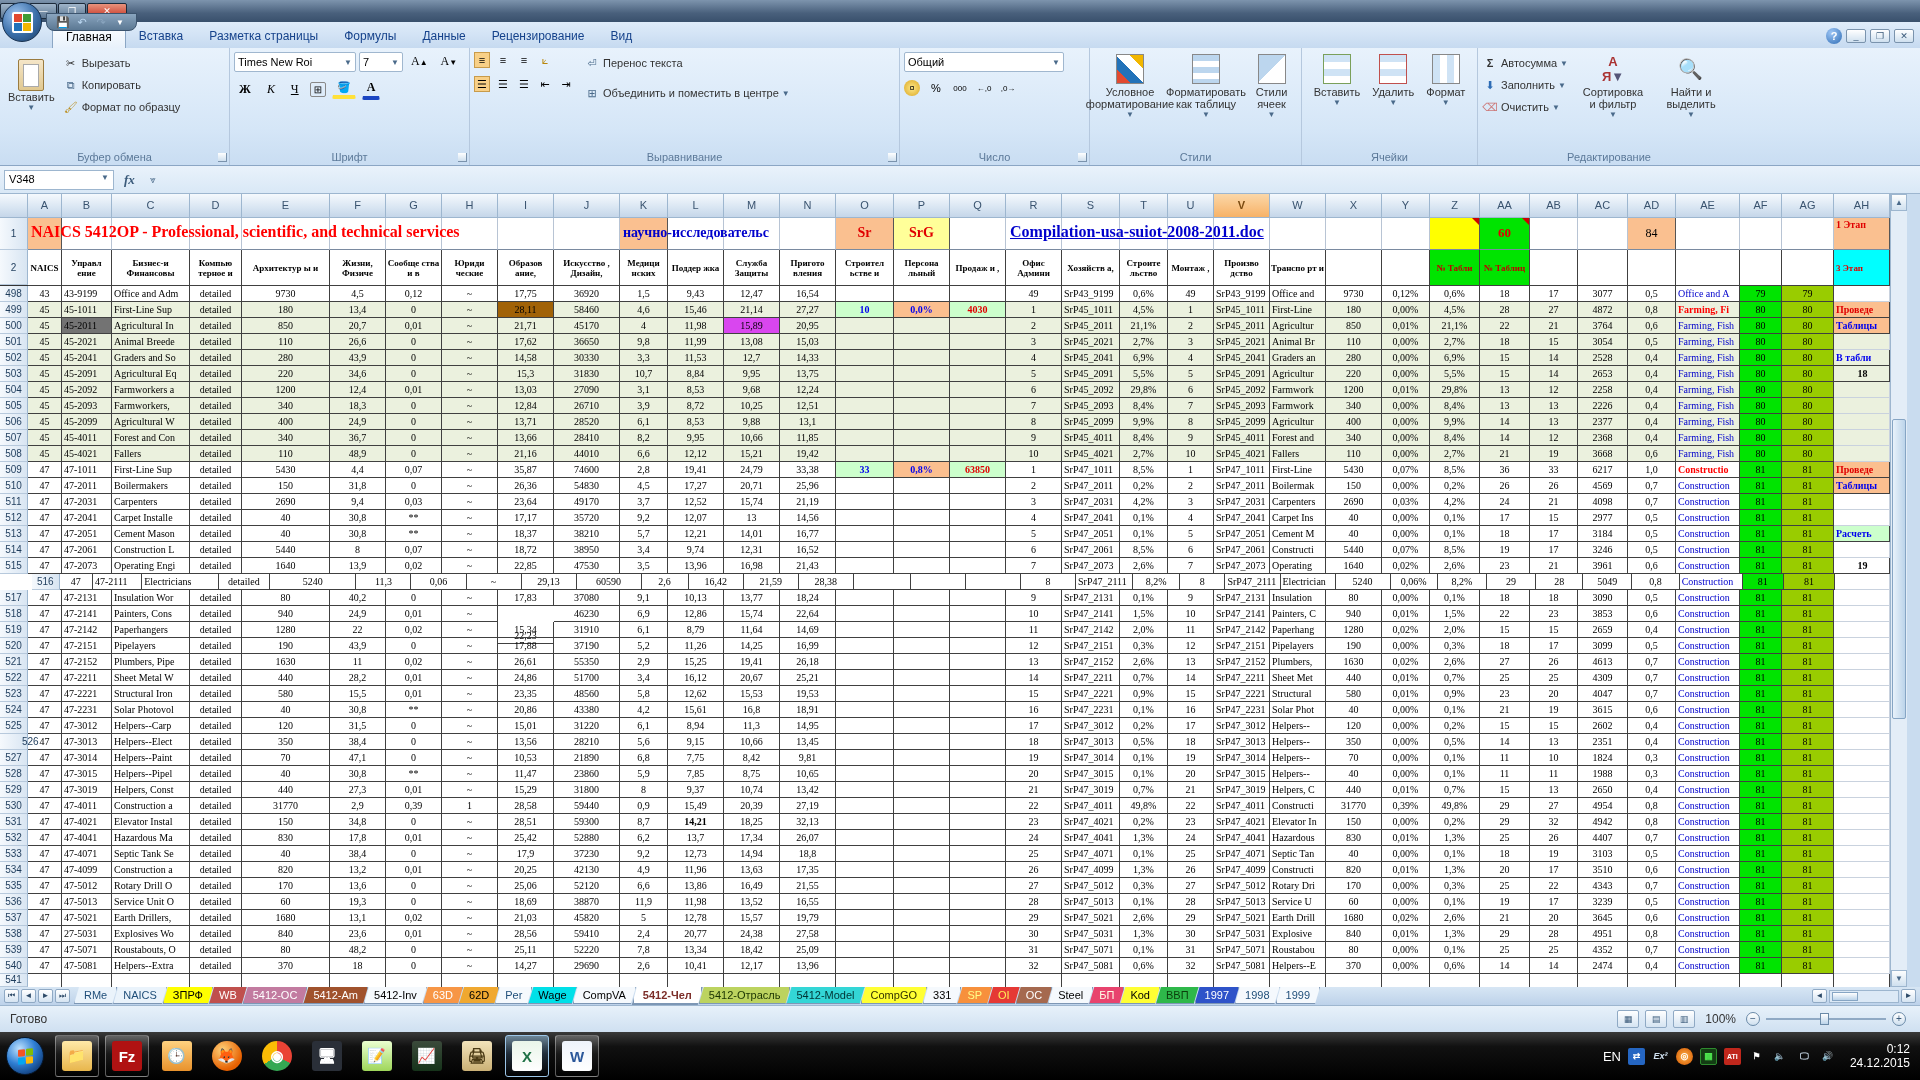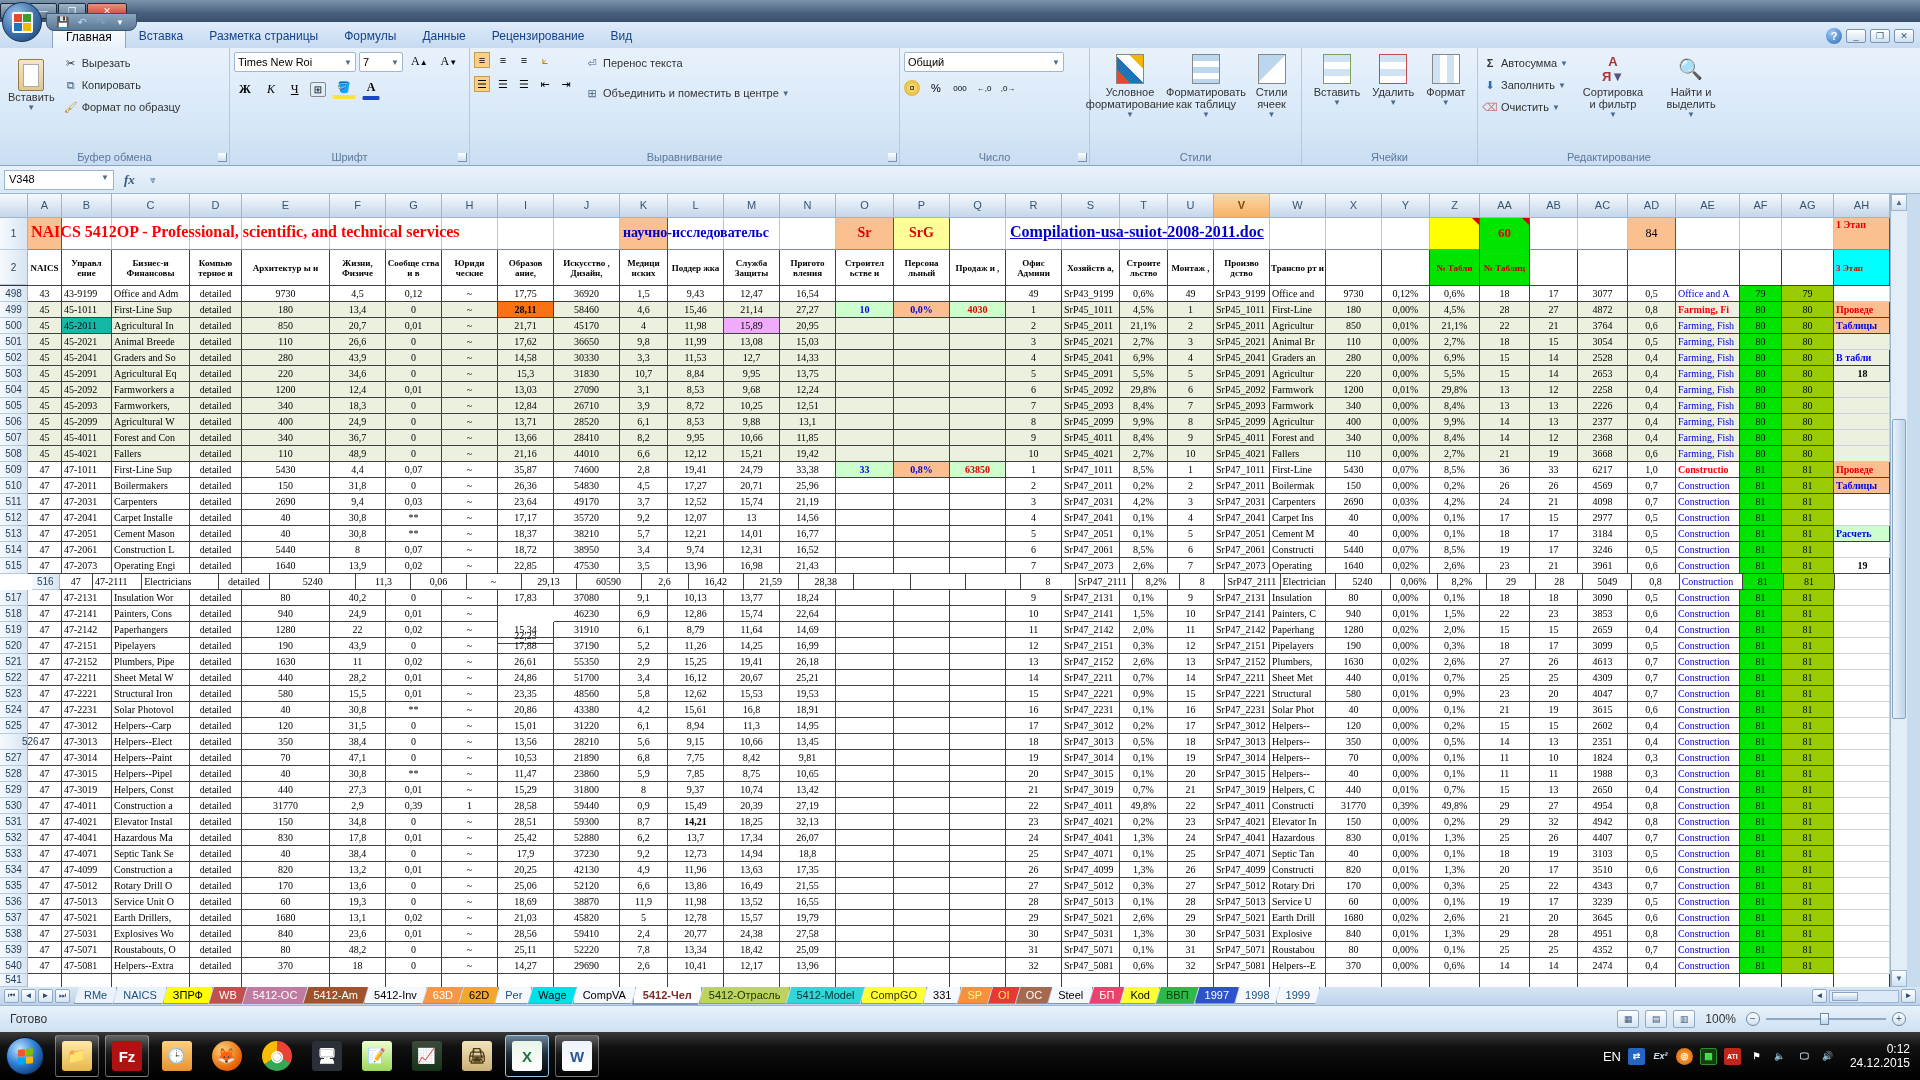--- a/index.html
+++ b/index.html
@@ -510,21 +510,21 @@
       <div class="r" style="height: 16px;">
         <div class="rh" style="width: 28px; line-height: 16px;">499</div>
         <div class="c" style="width: 34px; height: 16px; background: rgb(235, 241, 222);">45</div>
         <div class="c left" style="width: 50px; height: 16px; background: rgb(235, 241, 222);">45-1011</div>
         <div class="c left" style="width: 78px; height: 16px; background: rgb(235, 241, 222);">First-Line Sup</div>
         <div class="c" style="width: 52px; height: 16px; background: rgb(235, 241, 222);">detailed</div>
         <div class="c" style="width: 88px; height: 16px; background: rgb(235, 241, 222);">180</div>
         <div class="c" style="width: 56px; height: 16px; background: rgb(235, 241, 222);">13,4</div>
         <div class="c" style="width: 56px; height: 16px; background: rgb(235, 241, 222);">0</div>
         <div class="c" style="width: 56px; height: 16px; background: rgb(235, 241, 222);">~</div>
-        <div class="c" style="width: 56px; height: 16px; background: #f97316; font-weight: bold;">28,11</div>
+        <div class="c" style="width: 56px; height: 16px; background: #a16207;">28,11</div>
         <div class="c" style="width: 66px; height: 16px; background: rgb(235, 241, 222);">58460</div>
         <div class="c" style="width: 48px; height: 16px; background: rgb(235, 241, 222);">4,6</div>
         <div class="c" style="width: 56px; height: 16px; background: rgb(235, 241, 222);">15,46</div>
         <div class="c" style="width: 56px; height: 16px; background: rgb(235, 241, 222);">21,14</div>
         <div class="c" style="width: 56px; height: 16px; background: rgb(235, 241, 222);">27,27</div>
         <div class="c" style="width: 58px; height: 16px; background: rgb(204, 255, 204); color: rgb(0, 0, 238); font-weight: bold;">10</div>
         <div class="c" style="width: 56px; height: 16px; background: rgb(251, 191, 143); color: rgb(0, 0, 238); font-weight: bold;">0,0%</div>
         <div class="c" style="width: 56px; height: 16px; background: rgb(204, 255, 204); color: rgb(224, 0, 0); font-weight: bold;">4030</div>
         <div class="c" style="width: 56px; height: 16px; background: rgb(235, 241, 222);">1</div>
         <div class="c left" style="width: 58px; height: 16px; background: rgb(235, 241, 222);">SrP45_1011</div>
@@ -540,32 +540,32 @@
         <div class="c" style="width: 50px; height: 16px; background: rgb(235, 241, 222);">4872</div>
         <div class="c" style="width: 48px; height: 16px; background: rgb(235, 241, 222);">0,8</div>
         <div class="c left" style="width: 64px; height: 16px; background: rgb(235, 241, 222); color: rgb(255, 0, 0); font-weight: bold;">Farming, Fi</div>
         <div class="c" style="width: 42px; height: 16px; background: rgb(0, 228, 0);">80</div>
         <div class="c" style="width: 52px; height: 16px; background: rgb(153, 204, 0);">80</div>
         <div class="c left" style="width: 56px; height: 16px; background: rgb(251, 191, 143); color: rgb(224, 0, 0); font-weight: bold;">Проведе</div>
       </div>
       <div class="r" style="height: 16px;">
         <div class="rh" style="width: 28px; line-height: 16px;">500</div>
         <div class="c" style="width: 34px; height: 16px; background: rgb(235, 241, 222);">45</div>
-        <div class="c left" style="width: 50px; height: 16px; background: #14b8a6;">45-2011</div>
+        <div class="c left" style="width: 50px; height: 16px; background: #737373;">45-2011</div>
         <div class="c left" style="width: 78px; height: 16px; background: rgb(235, 241, 222);">Agricultural In</div>
         <div class="c" style="width: 52px; height: 16px; background: rgb(235, 241, 222);">detailed</div>
         <div class="c" style="width: 88px; height: 16px; background: rgb(235, 241, 222);">850</div>
         <div class="c" style="width: 56px; height: 16px; background: rgb(235, 241, 222);">20,7</div>
         <div class="c" style="width: 56px; height: 16px; background: rgb(235, 241, 222);">0,01</div>
         <div class="c" style="width: 56px; height: 16px; background: rgb(235, 241, 222);">~</div>
         <div class="c" style="width: 56px; height: 16px; background: rgb(235, 241, 222);">21,71</div>
         <div class="c" style="width: 66px; height: 16px; background: rgb(235, 241, 222);">45170</div>
         <div class="c" style="width: 48px; height: 16px; background: rgb(235, 241, 222);">4</div>
         <div class="c" style="width: 56px; height: 16px; background: rgb(235, 241, 222);">11,98</div>
-        <div class="c" style="width: 56px; height: 16px; background: #f0abfc;">15,89</div>
+        <div class="c" style="width: 56px; height: 16px; background: #d946ef;">15,89</div>
         <div class="c" style="width: 56px; height: 16px; background: rgb(235, 241, 222);">20,95</div>
         <div class="c" style="width: 58px; height: 16px; background: rgb(235, 241, 222);"></div>
         <div class="c" style="width: 56px; height: 16px; background: rgb(235, 241, 222);"></div>
         <div class="c" style="width: 56px; height: 16px; background: rgb(235, 241, 222);"></div>
         <div class="c" style="width: 56px; height: 16px; background: rgb(235, 241, 222);">2</div>
         <div class="c left" style="width: 58px; height: 16px; background: rgb(235, 241, 222);">SrP45_2011</div>
         <div class="c" style="width: 48px; height: 16px; background: rgb(235, 241, 222);">21,1%</div>
         <div class="c" style="width: 46px; height: 16px; background: rgb(235, 241, 222);">2</div>
         <div class="c left" style="width: 56px; height: 16px; background: rgb(235, 241, 222);">SrP45_2011</div>
         <div class="c left" style="width: 56px; height: 16px; background: rgb(235, 241, 222);">Agricultur</div>

